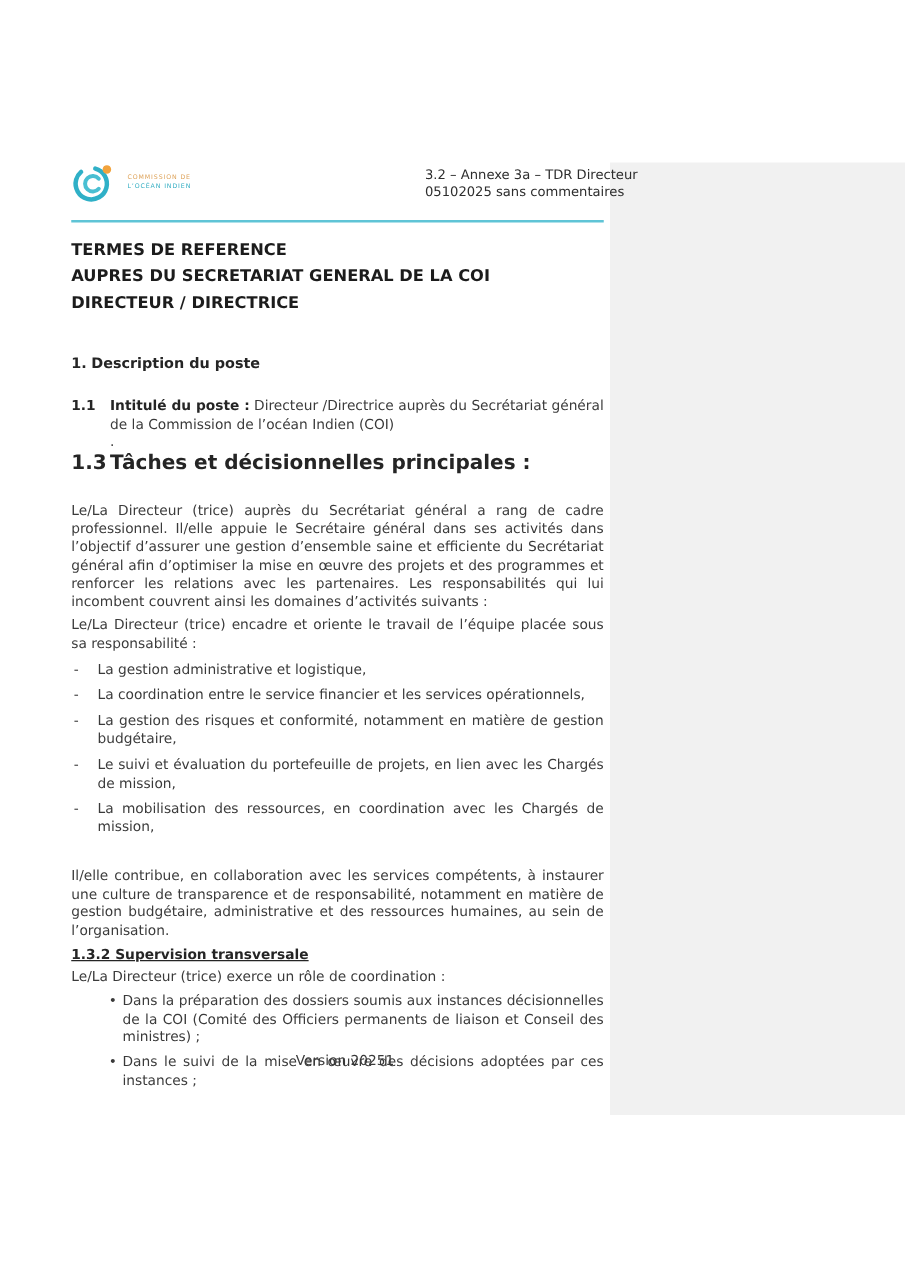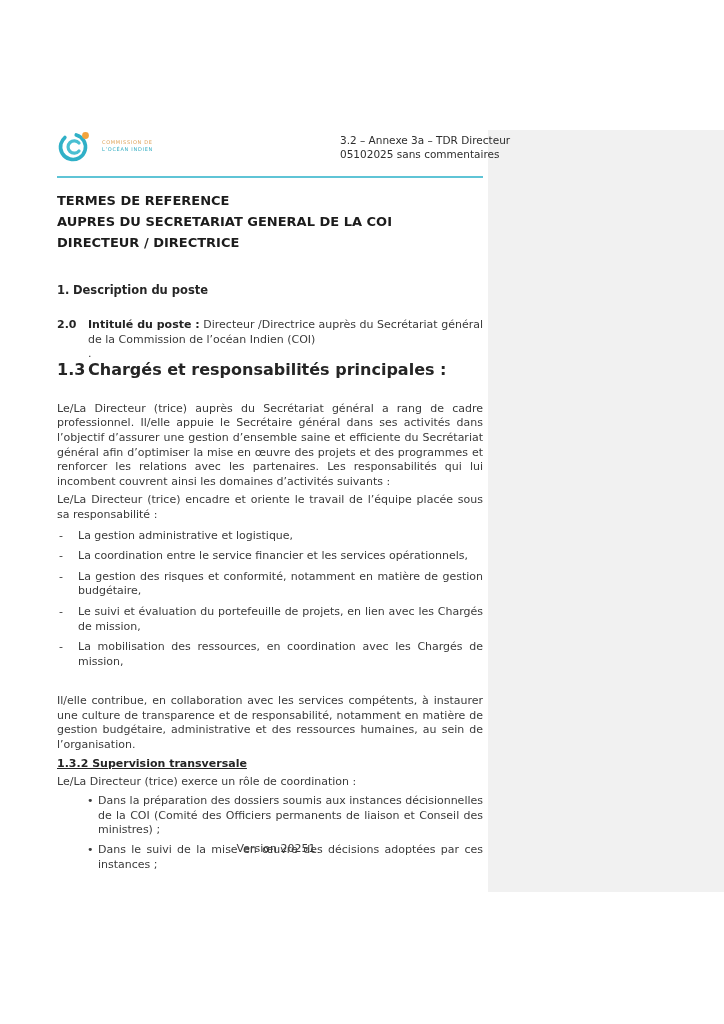--- a/index.html
+++ b/index.html
@@ -136,30 +136,30 @@
     <div>AUPRES DU SECRETARIAT GENERAL DE LA COI</div>
     <div>DIRECTEUR / DIRECTRICE</div>
   </div>
 
   <div class="h1">
     <span class="num">1.</span>
     <span>Description du poste</span>
   </div>
 
   <div class="item mt-1-1">
-    <span class="num">2.0</span>
+    <span class="num">1.1</span>
     <span class="b">Intitulé du poste :</span>
     <span>Directeur /Directrice auprès du Secrétariat général de la Commission de l’océan Indien (COI)</span>
   </div>
 
   <div class="dot-line">.</div>
 
   <div class="h2">
     <span class="num">1.3</span>
-    <span>Chargés et responsabilités principales :</span>
+    <span>Tâches et décisionnelles principales :</span>
   </div>
   <div class="para">Le/La Directeur (trice) auprès du Secrétariat général a rang de cadre professionnel. Il/elle appuie le Secrétaire général dans ses activités dans l’objectif d’assurer une gestion d’ensemble saine et efficiente du Secrétariat général afin d’optimiser la mise en œuvre des projets et des programmes et renforcer les relations avec les partenaires. Les responsabilités qui lui incombent couvrent ainsi les domaines d’activités suivants :</div>
 
   <div class="para intro">Le/La Directeur (trice) encadre et oriente le travail de l’équipe placée sous sa responsabilité :</div>
 
   <div class="dash-item">
     <span class="marker">-</span>
     <span>La gestion administrative et logistique,</span>
   </div>
   <div class="dash-item">

